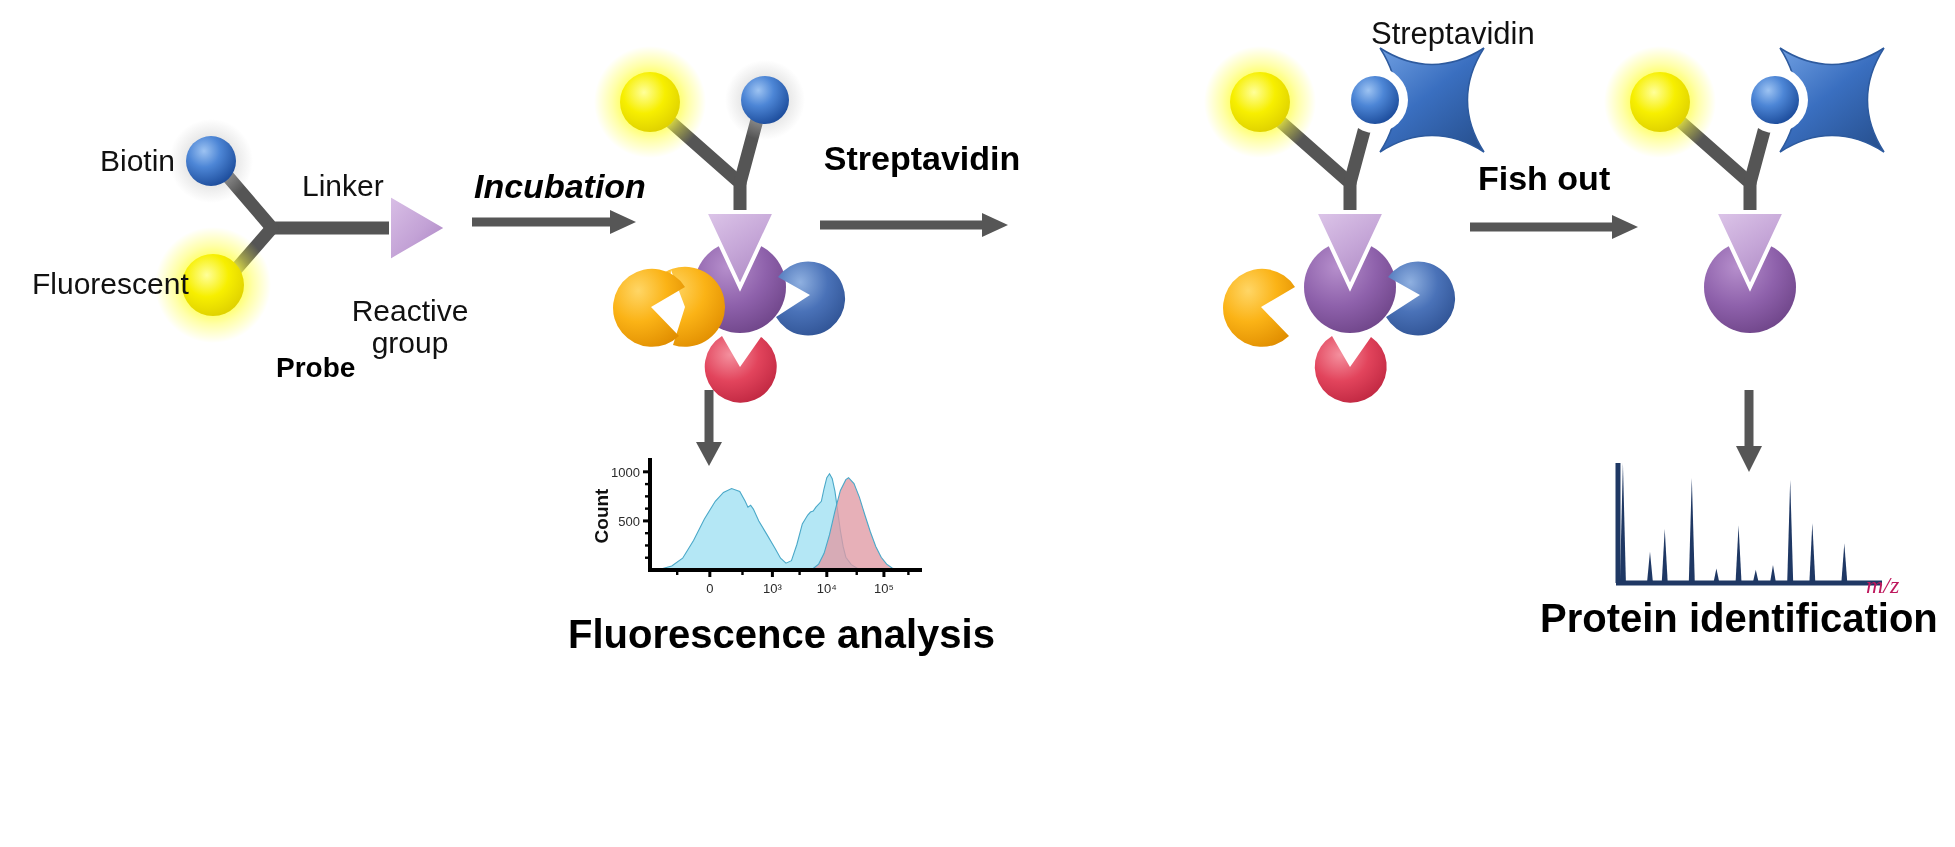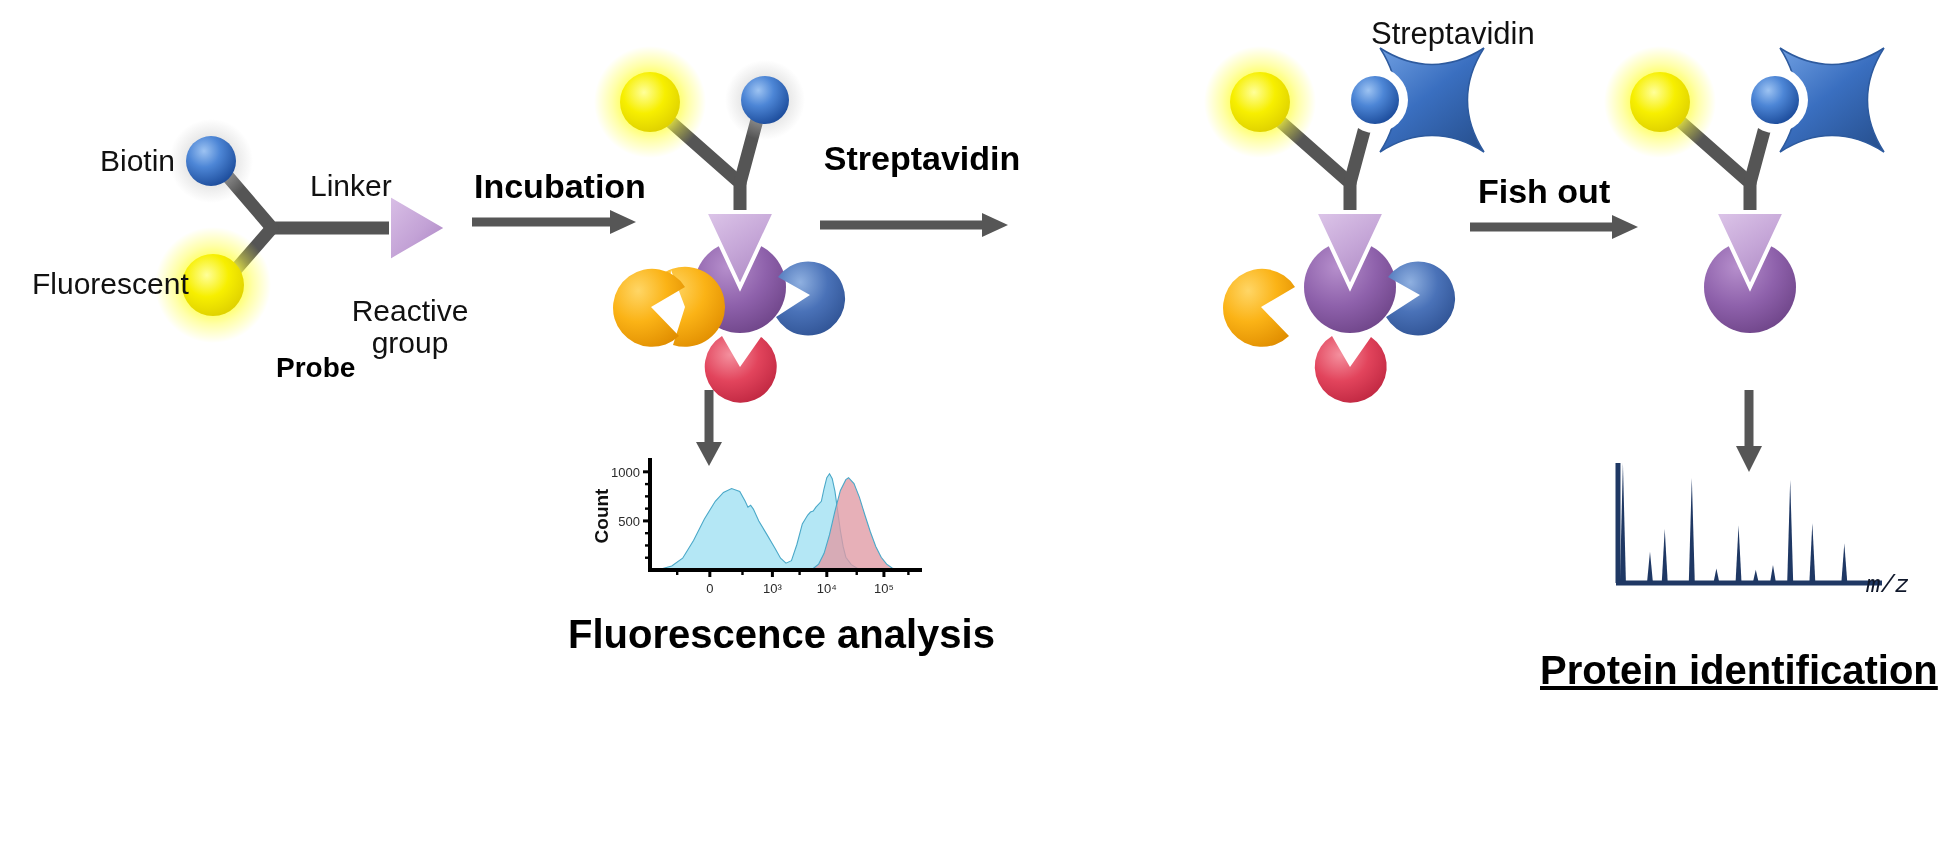--- a/index.html
+++ b/index.html
@@ -4,21 +4,21 @@
 <style>
   html,body{margin:0;padding:0;background:#ffffff;}
   body{width:1955px;height:847px;position:relative;overflow:hidden;
        font-family:"Liberation Sans","DejaVu Sans",sans-serif;color:#000;}
   .abs{position:absolute;}
   .lbl{font-size:30px;color:#111;white-space:nowrap;line-height:1.05;}
   .lbl-bold{font-size:33px;font-weight:bold;color:#000;white-space:nowrap;line-height:1.06;}
   .caption{font-size:40px;font-weight:bold;color:#000;white-space:nowrap;}
   .center-txt{text-align:center;}
   svg{display:block;overflow:visible;}
-  .mz{font-size:24px;font-style:italic;font-family:Liberation Mono, monospace;color:#0f172a;}
+  .mz{font-size:24px;font-style:italic;font-family:Liberation Serif, serif;color:#be185d;}
   .axis-num{font-size:13px;fill:#2b2b2b;font-family:"Liberation Sans",sans-serif;}
   .axis-title{font-size:19px;font-weight:bold;fill:#111;font-family:"Liberation Sans",sans-serif;}
 </style>
 </head>
 <body>
 
 <div class="abs" style="left:0;top:0;width:470px;height:430px;">
   <svg width="470" height="430" viewBox="0 0 470 430">
     <defs>
       <radialGradient id="gBlue" cx="36%" cy="30%" r="72%">
@@ -55,28 +55,28 @@
 
     <circle cx="213" cy="285" r="58" fill="url(#gGlowY)"></circle>
     <circle cx="213" cy="285" r="31" fill="url(#gYellow)"></circle>
 
     <polygon points="390,196 390,260 445,228" fill="url(#gPurTri)" stroke="#ffffff" stroke-width="2"></polygon>
   </svg>
 </div>
 
 <div class="abs lbl" style="left:100px;top:145px;">Biotin</div>
 <div class="abs lbl" style="left:32px;top:268px;">Fluorescent</div>
-<div class="abs lbl" style="left:310px;top:170px;text-align:right;">Linker</div>
+<div class="abs lbl" style="left:302px;top:170px;text-align:right;">Linker</div>
 <div class="abs lbl center-txt" style="left:342px;top:250px;width:136px;margin-top:45px;">
   <span>Reactive</span><br>
   <span>group</span>
 </div>
 <div class="abs caption" style="left:276px;top:352px;font-size:28px;">Probe</div>
 
-<div class="abs lbl-bold" style="left:474px;top:168px;font-size:34px;">Incubation</div>
+<div class="abs lbl-bold" style="left:474px;top:168px;font-size:34px;font-style:italic;">Incubation</div>
 <div class="abs" style="left:470px;top:205px;">
   <svg width="168" height="34" viewBox="0 0 168 34">
     <line x1="2" y1="17" x2="142" y2="17" stroke="#565656" stroke-width="9"></line>
     <polygon points="140,5 166,17 140,29" fill="#565656"></polygon>
   </svg>
 </div>
 
 <div class="abs" style="left:610px;top:55px;width:260px;height:345px;">
   <svg width="260" height="345" viewBox="0 0 260 345">
     <defs>
@@ -244,21 +244,21 @@
     </g>
     <g>
       <path d="M200 240 L168 222 A 37 37 0 1 1 166 262 Z" fill="url(#gBlueP3)"></path>
     </g>
     <g>
       <path d="M130 312 L112 281 A 36 36 0 1 0 151 282 Z" fill="url(#gRedP3)"></path>
     </g>
   </svg>
 </div>
 
-<div class="abs lbl-bold" style="left:1478px;top:173px;font-size:34px;">Fish out</div>
+<div class="abs lbl-bold" style="left:1478px;top:160px;font-size:34px;">Fish out</div>
 <div class="abs" style="left:1468px;top:210px;">
   <svg width="172" height="34" viewBox="0 0 172 34">
     <line x1="2" y1="17" x2="146" y2="17" stroke="#565656" stroke-width="9"></line>
     <polygon points="144,5 170,17 144,29" fill="#565656"></polygon>
   </svg>
 </div>
 
 <div class="abs" style="left:1620px;top:55px;width:300px;height:300px;">
   <svg width="300" height="300" viewBox="0 0 300 300">
     <defs>
@@ -363,13 +363,13 @@
       <polygon points="144.76000000000002,128 147.76000000000002,114.8 150.76000000000002,128" fill="#1f3864"></polygon>
       <polygon points="161.98,128 164.98,110 167.98,128" fill="#1f3864"></polygon>
       <polygon points="179.2,128 182.2,24.799999999999997 185.2,128" fill="#1f3864"></polygon>
       <polygon points="201.34,128 204.34,68 207.34,128" fill="#1f3864"></polygon>
       <polygon points="233.32000000000002,128 236.32000000000002,88.4 239.32000000000002,128" fill="#1f3864"></polygon>
       <line x1="10" y1="8" x2="10" y2="128" stroke="#1f3864" stroke-width="5"></line>
       <line x1="8" y1="128" x2="274" y2="128" stroke="#1f3864" stroke-width="5"></line>
     </svg>
 </div>
 <div class="abs mz" style="left:1866px;top:572px;">m/z</div>
-<div class="abs caption" style="left:1540px;top:648px;text-decoration:underline;">Protein identification</div>
+<div class="abs caption" style="left:1540px;top:596px;">Protein identification</div>
 
 </body></html>

